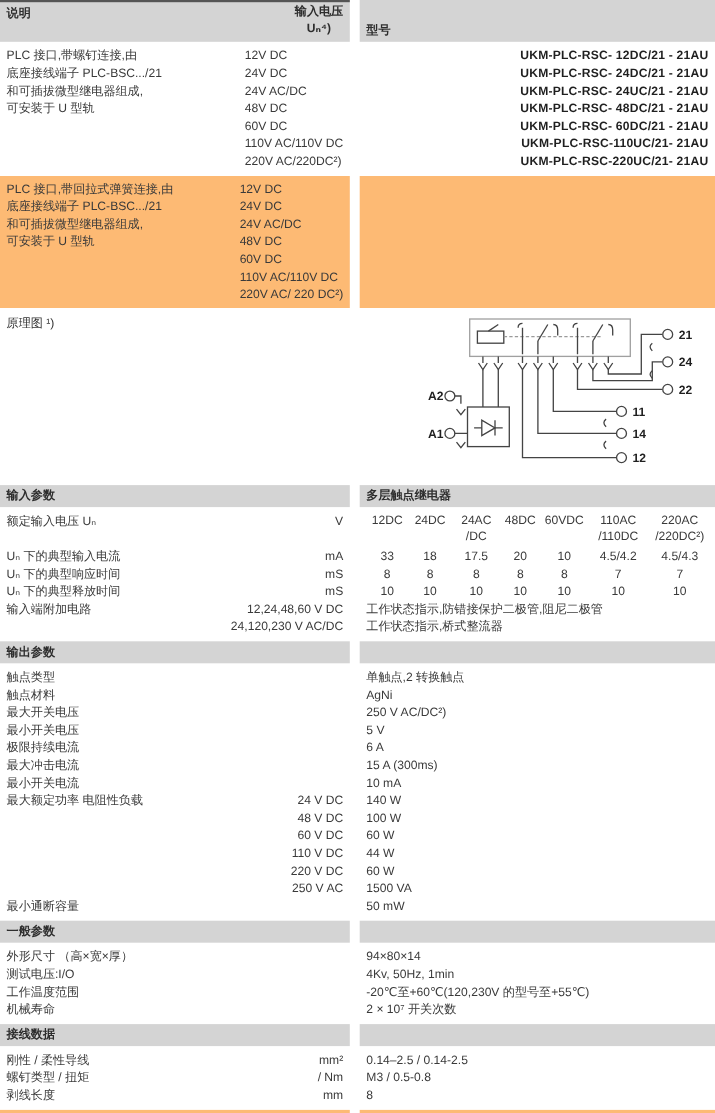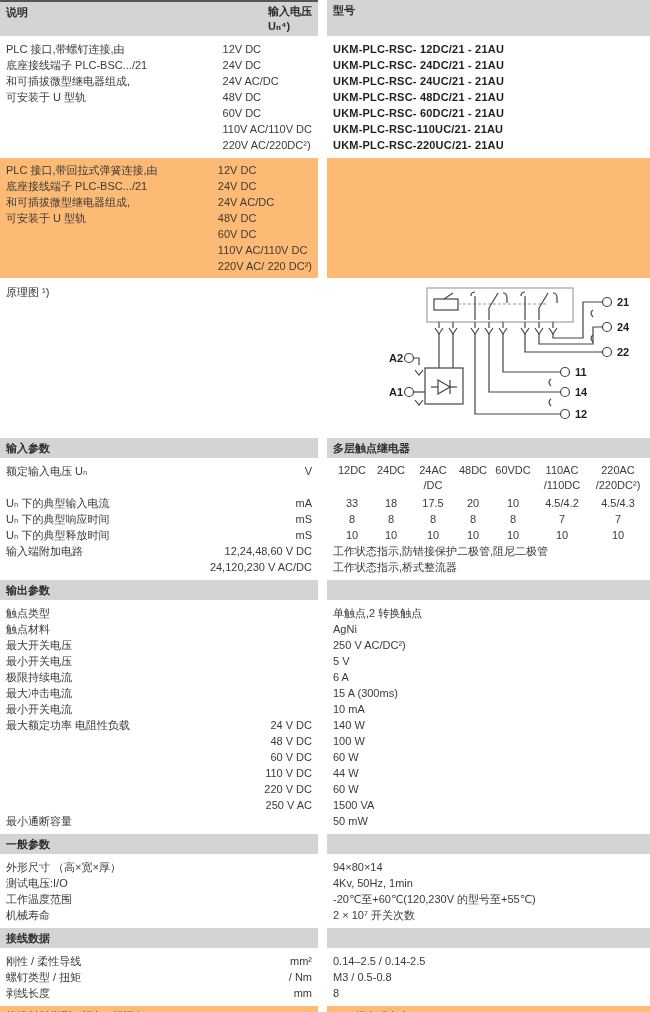--- a/index.html
+++ b/index.html
@@ -12,27 +12,27 @@
     line-height:16px;
   }
   .sheet { width:650px; border-bottom:2px solid #4a4a4a; padding-bottom:2px; }
   .band { display:grid; grid-template-columns:318px 1fr; column-gap:9px; }
   .bar { background:#d4d4d4; font-weight:bold; color:#2e2e2e; padding:2px 6px; }
   .bar-spacer { background:#d4d4d4; }
   .gray { background:#fdba74; }
   .cell { padding:2px 6px; }
   .flexrow { display:flex; }
   .flexrow .lab { flex:1; }
-  .flexrow .val { text-align:left; white-space:nowrap; }
+  .flexrow .val { text-align:center; white-space:nowrap; }
   .bold { font-weight:bold; color:#2a2a2a; }
   .toprule { border-top:2px solid #555; }
   .desc-volt { display:flex; }
   .desc-volt .desc { flex:1; }
   .desc-volt .volts { white-space:nowrap; }
-  .models div { font-weight:bold; color:#1f1f1f; line-height:16px; letter-spacing:.2px; }
+  .models div { font-weight:bold; color:#1f1f1f; line-height:16px; letter-spacing:.2px;text-align:right; }
   .mt3 { margin-top:3px; }
   .mt4 { margin-top:4px; }
   
   .matrix { display:grid; grid-template-columns:38px 40px 44px 36px 44px 54px 58px; text-align:center; }
   .matrix .hc { line-height:15px; }
   .two-line-left { height:32px; }
   .schem-wrap { padding-left:60px; }
   svg text { font-family:"Liberation Sans","DejaVu Sans",sans-serif; }
 </style>
 </head>
@@ -41,21 +41,21 @@
 <div class="sheet">
 
   <div class="band">
     <div class="bar toprule flexrow">
       <div class="lab">说明</div>
       <div class="val" style="line-height:15px;">
         <div>输入电压</div>
         <div>Uₙ⁴)</div>
       </div>
     </div>
-    <div class="bar" style="padding-top:2px;">
+    <div class="bar" style="padding-top:20px;">
       <span>型号</span>
     </div>
   </div>
 
   <div class="band mt3">
     <div class="cell desc-volt">
       <div class="desc">
         <div>PLC 接口,带螺钉连接,由</div>
         <div>底座接线端子 PLC-BSC.../21</div>
         <div>和可插拔微型继电器组成,</div>

